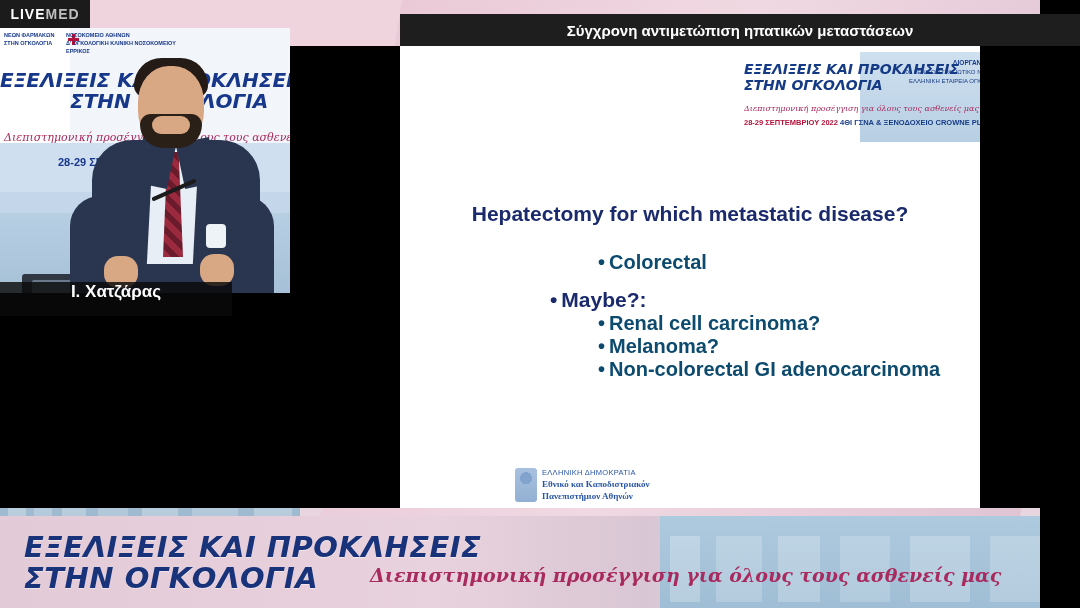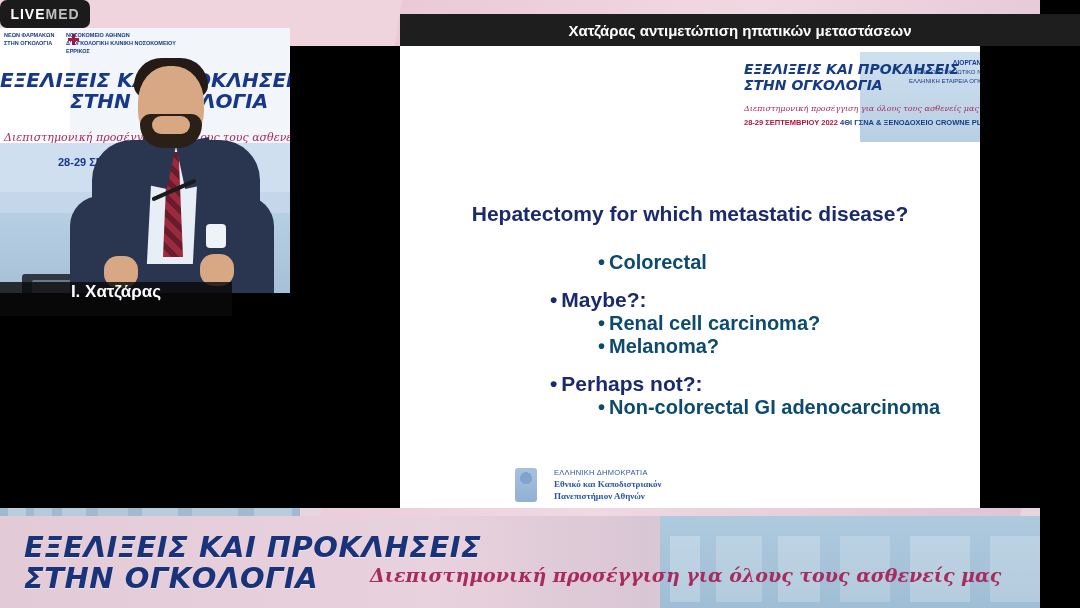--- a/index.html
+++ b/index.html
@@ -95,21 +95,20 @@
 
   
   .livemed {
     position: absolute; left: 0; top: 0;
     width: 90px; height: 28px;
     background: #1b1b1b;
     color: #fff;
     font-size: 14px; font-weight: bold; letter-spacing: 1px;
     display: flex; align-items: center; justify-content: center;
     z-index: 30;
-    border-radius: 7px;
   }
   .livemed .lv { color: #ffffff; }
   .livemed .md { color: #bfbfbf; }
 
   
   .titlebar {
     position: absolute; left: 400px; top: 14px; width: 680px; height: 32px;
     background: #1e1e1e;
     color: #fff;
     display: flex; align-items: center; justify-content: center;
@@ -183,21 +182,21 @@
   .b2 {
     color: #0c4a6e; font-size: 20px; font-weight: bold;
     margin-left: 48px; margin-top: 0;
   }
   .dot::before {
     content: "•"; margin-right: 4px;
   }
 
   .uoa-logo {
     position: absolute; left: 115px; bottom: 6px;
-    display: flex; align-items: flex-start; gap: 17px;
+    display: flex; align-items: flex-start; gap: 5px;
   }
   .uoa-mark {
     width: 22px; height: 34px;
     background:
       radial-gradient(circle at 50% 30%, #6d93c6 0 6px, transparent 6px),
       linear-gradient(to bottom, #9ab6da, #7fa3cc);
     border-radius: 3px;
     opacity: .85;
   }
   .uoa-text { color: #2a57a5; font-size: 9px; line-height: 1.35; }
@@ -385,21 +384,20 @@
 
       <div class="slide-title">Hepatectomy for which metastatic disease?</div>
 
       <div class="bullets">
         <div class="b2 dot">Colorectal</div>
 
         <div class="b1 dot">Maybe?:</div>
         <div class="b2 dot">Renal cell carcinoma?</div>
         <div class="b2 dot">Melanoma?</div>
 
-        <div class="b1 dot">Perhaps not?:</div>
         <div class="b2 dot">Non-colorectal GI adenocarcinoma</div>
       </div>
 
       <div class="uoa-logo">
         <div class="uoa-mark"></div>
         <div class="uoa-text">
           <div class="u1">ΕΛΛΗΝΙΚΗ ΔΗΜΟΚΡΑΤΙΑ</div>
           <div class="u2">Εθνικό και Καποδιστριακόν</div>
           <div class="u2">Πανεπιστήμιον Αθηνών</div>
         </div>
@@ -447,21 +445,21 @@
     <div class="mic"></div>
     <div class="man-hand-l"></div>
     <div class="man-hand-r"></div>
   </div>
 
   <div class="name-plate">
     <span>Ι. Χατζάρας</span>
   </div>
 
   <div class="titlebar">
-    <span>Χατζάρας αντιμετώπιση ηπατικών μεταστάσεων</span>
+    <span>Σύγχρονη αντιμετώπιση ηπατικών μεταστάσεων</span>
   </div>
 
   <div class="livemed">
     <span class="lv">LIVE</span>
       <span class="md">MED</span>
   </div>
 
 </div>
 
 </body></html>

